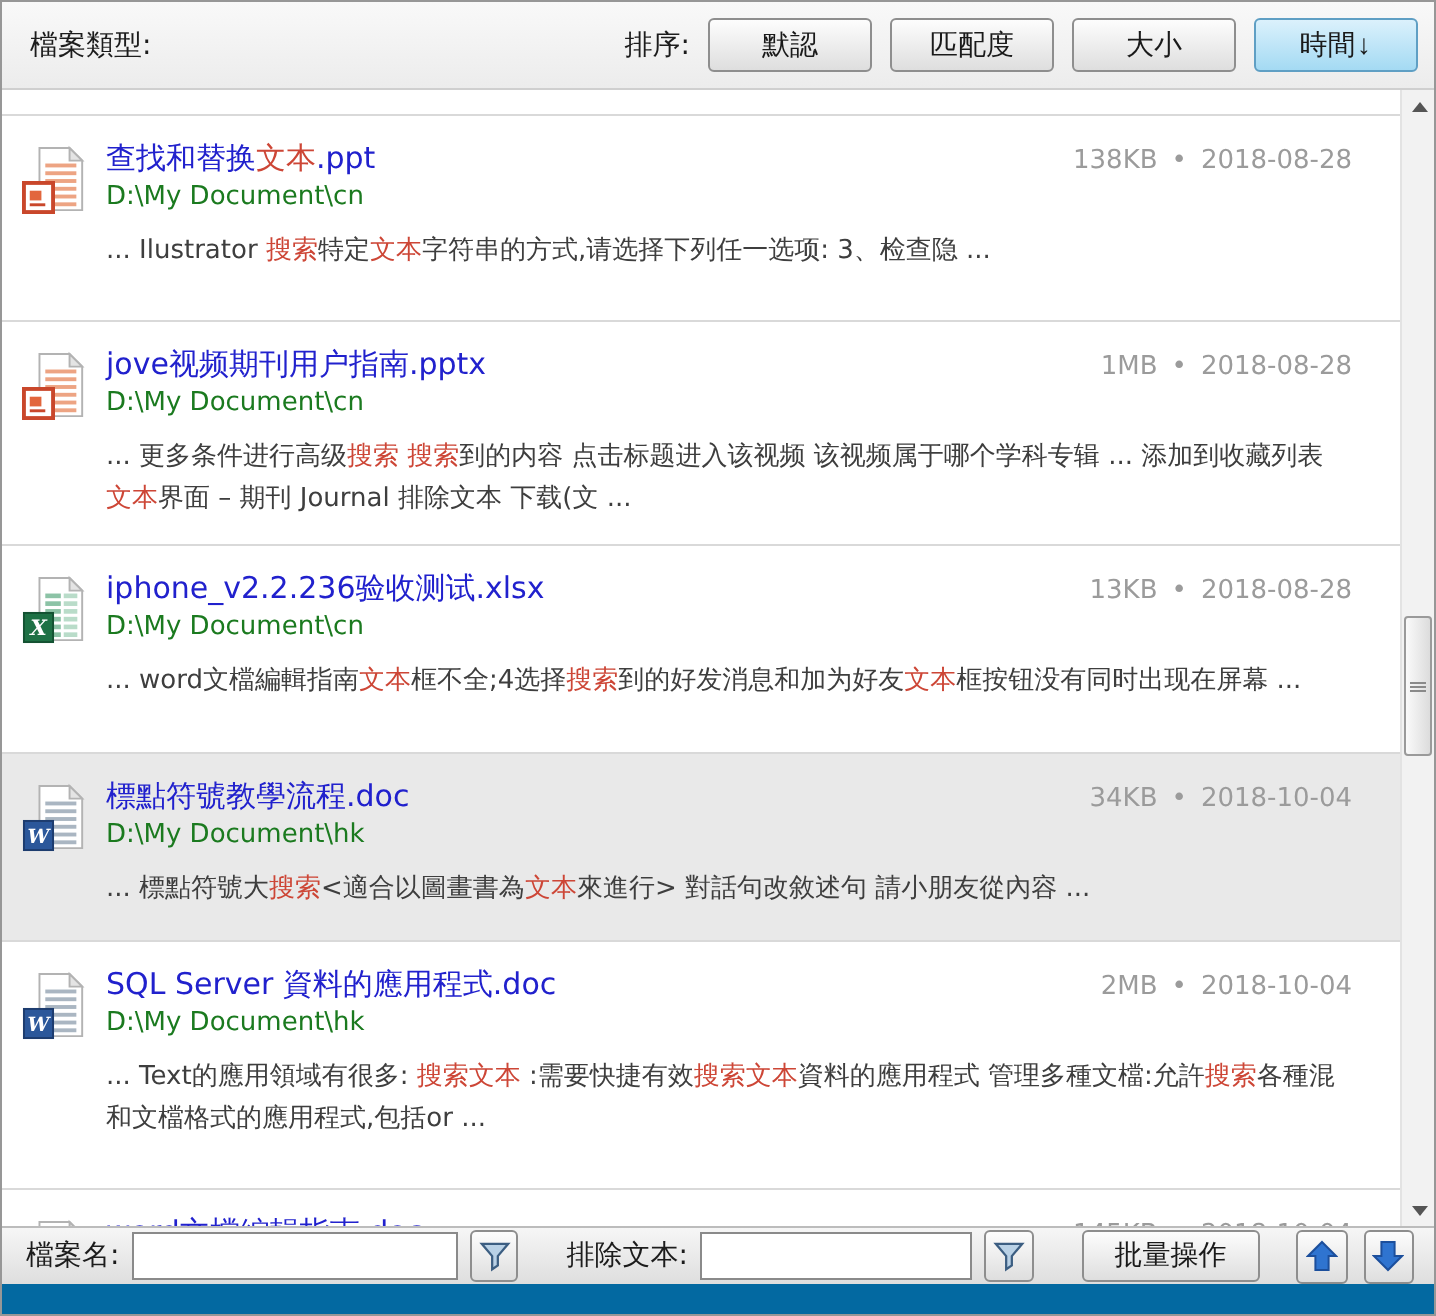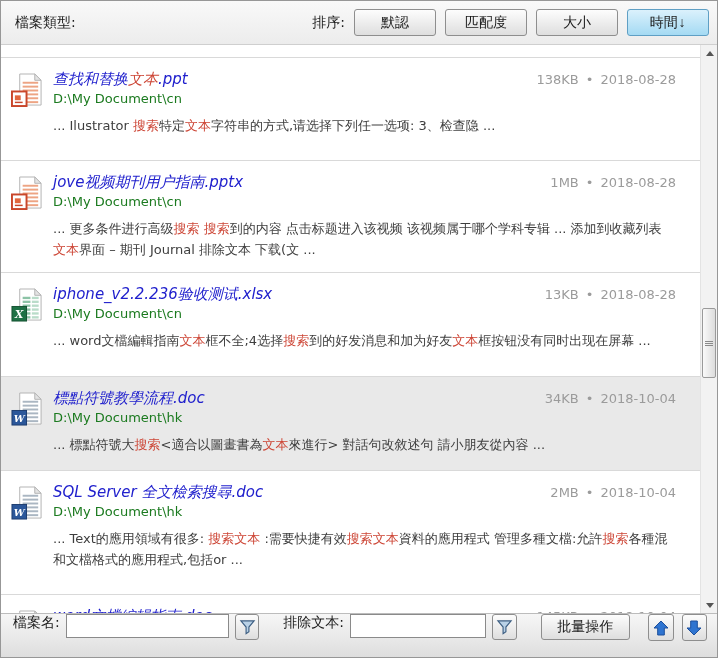--- a/index.html
+++ b/index.html
@@ -28,42 +28,42 @@
   .item.selected { background:#e9e9e9; }
   #resultsList .item:nth-of-type(1){ height:104px; }
   #resultsList .item:nth-of-type(2){ height:112px; }
   #resultsList .item:nth-of-type(3){ height:104px; }
   #resultsList .item:nth-of-type(4){ height:94px; }
   #resultsList .item:nth-of-type(5){ height:124px; }
   #resultsList .item:nth-of-type(6){ height:80px; }
   .icon-col { width:42px; flex-shrink:0; padding-top:2px; }
   .content { flex:1; min-width:0; }
   .row1 { display:flex; align-items:baseline; }
-  .title { font-size:15px; color:#2121cd; text-decoration:none; cursor:pointer; white-space:nowrap;font-style:italic; }
+  .title { font-size:15px; color:#2121cd; text-decoration:none; cursor:pointer; white-space:nowrap; }
   .title .hl { color:#cd4636; }
   .meta { margin-left:auto; font-size:13px; color:#9b9b9b; white-space:nowrap; padding-left:12px; }
   .meta .dot { margin:0 7px; }
   .path { margin-top:2px; font-size:13px; color:#1b7a1f; }
   .snippet { margin-top:9px; font-size:13px; line-height:21px; color:#3e3e3e; padding-right:4px; word-break:break-all; }
   .snippet .hl { color:#cd4636; }
 
   
   .scrollbar { position:absolute; top:0; right:0; width:17px; height:100%; background:#f2f2f2; border-left:1px solid #e3e3e3; }
   .sb-btn { position:absolute; left:0; width:17px; height:16px; background:#f2f2f2; display:flex; align-items:center; justify-content:center; cursor:pointer; }
   .sb-btn.up { top:0; } .sb-btn.down { bottom:0; }
   .tri-up { width:0; height:0; border-left:4px solid transparent; border-right:4px solid transparent; border-bottom:5px solid #555; }
   .tri-down { width:0; height:0; border-left:4px solid transparent; border-right:4px solid transparent; border-top:5px solid #555; }
   .sb-thumb { position:absolute; left:1px; top:263px; width:14px; height:70px; border:1px solid #9a9a9a; border-radius:2px;
               background:linear-gradient(90deg,#fafafa,#dcdcdc); display:flex; align-items:center; justify-content:center; cursor:pointer; }
   .grip { width:8px; }
   .grip div { height:1px; background:#8a8a8a; margin:1px 0; }
 
   
-  .footer { height:44px; background:linear-gradient(#f6f6f6,#dedede); border-top:1px solid #bcbcbc;
-            display:flex; align-items:flex-start; padding:0 10px 0 12px; }
+  .footer { height:29px; background:linear-gradient(#f6f6f6,#dedede); border-top:1px solid #bcbcbc;
+            display:flex; align-items:center; padding:0 10px 0 12px; }
   .finput { height:24px; border:1px solid #8a8a8a; background:#fff; margin-left:6px; font-size:13px; padding:0 4px; }
   .finput.name { width:163px; }
   .finput.exclude { width:136px; }
   .tool-btn { width:26px; height:26px; margin-left:6px; border:1px solid #8e8e8e; border-radius:3px;
               background:linear-gradient(#fdfdfd,#dedede); display:flex; align-items:center; justify-content:center; cursor:pointer; }
   .flabel2 { margin-left:24px; }
   .batch-btn { width:95px; height:26px; margin-left:24px; border:1px solid #8e8e8e; border-radius:3px;
                background:linear-gradient(#fdfdfd,#dedede); font-size:14px; color:#1a1a1a;
                font-family:Liberation Mono, monospace; cursor:pointer; }
   .arrow-btn { width:27px; height:27px; border:1px solid #8e8e8e; border-radius:3px;
@@ -202,21 +202,21 @@
               <rect x="12" y="14" width="16" height="2" fill="#aab6c2"></rect>
               <rect x="12" y="18" width="16" height="2" fill="#aab6c2"></rect>
               <rect x="12" y="22" width="16" height="2" fill="#aab6c2"></rect>
               <rect x="12" y="26" width="16" height="2" fill="#aab6c2"></rect>
               <rect x="12" y="30" width="16" height="2" fill="#aab6c2"></rect>
               <rect x="1" y="20" width="15" height="15" fill="#2b579a" stroke="#1d3c6e"></rect>
              <text x="8.5" y="31.5" font-size="10" font-weight="bold" font-style="italic" fill="#ffffff" text-anchor="middle" font-family="DejaVu Serif, serif">W</text>
             </svg></div>
     <div class="content">
       <div class="row1">
-        <a class="title"><span class="">SQL Server 全文檢索搜尋.doc</span></a>
+        <a class="title"><span class="">SQL Server 資料的應用程式.doc</span></a>
         <span class="meta">
           <span>2MB</span><span class="dot">•</span><span>2018-10-04</span>
         </span>
       </div>
       <div class="path">D:\My Document\hk</div>
       <div class="snippet"><span class="">... Text的應用領域有很多: </span><span class="hl">搜索文本</span><span class=""> :需要快捷有效</span><span class="hl">搜索文本</span><span class="">資料的應用程式 管理多種文檔:允許</span><span class="hl">搜索</span><span class="">各種混和文檔格式的應用程式,包括or ...</span></div>
     </div>
         </div>
         <div class="item">
     <div class="icon-col"><svg width="33" height="37" viewBox="0 0 34 38">

